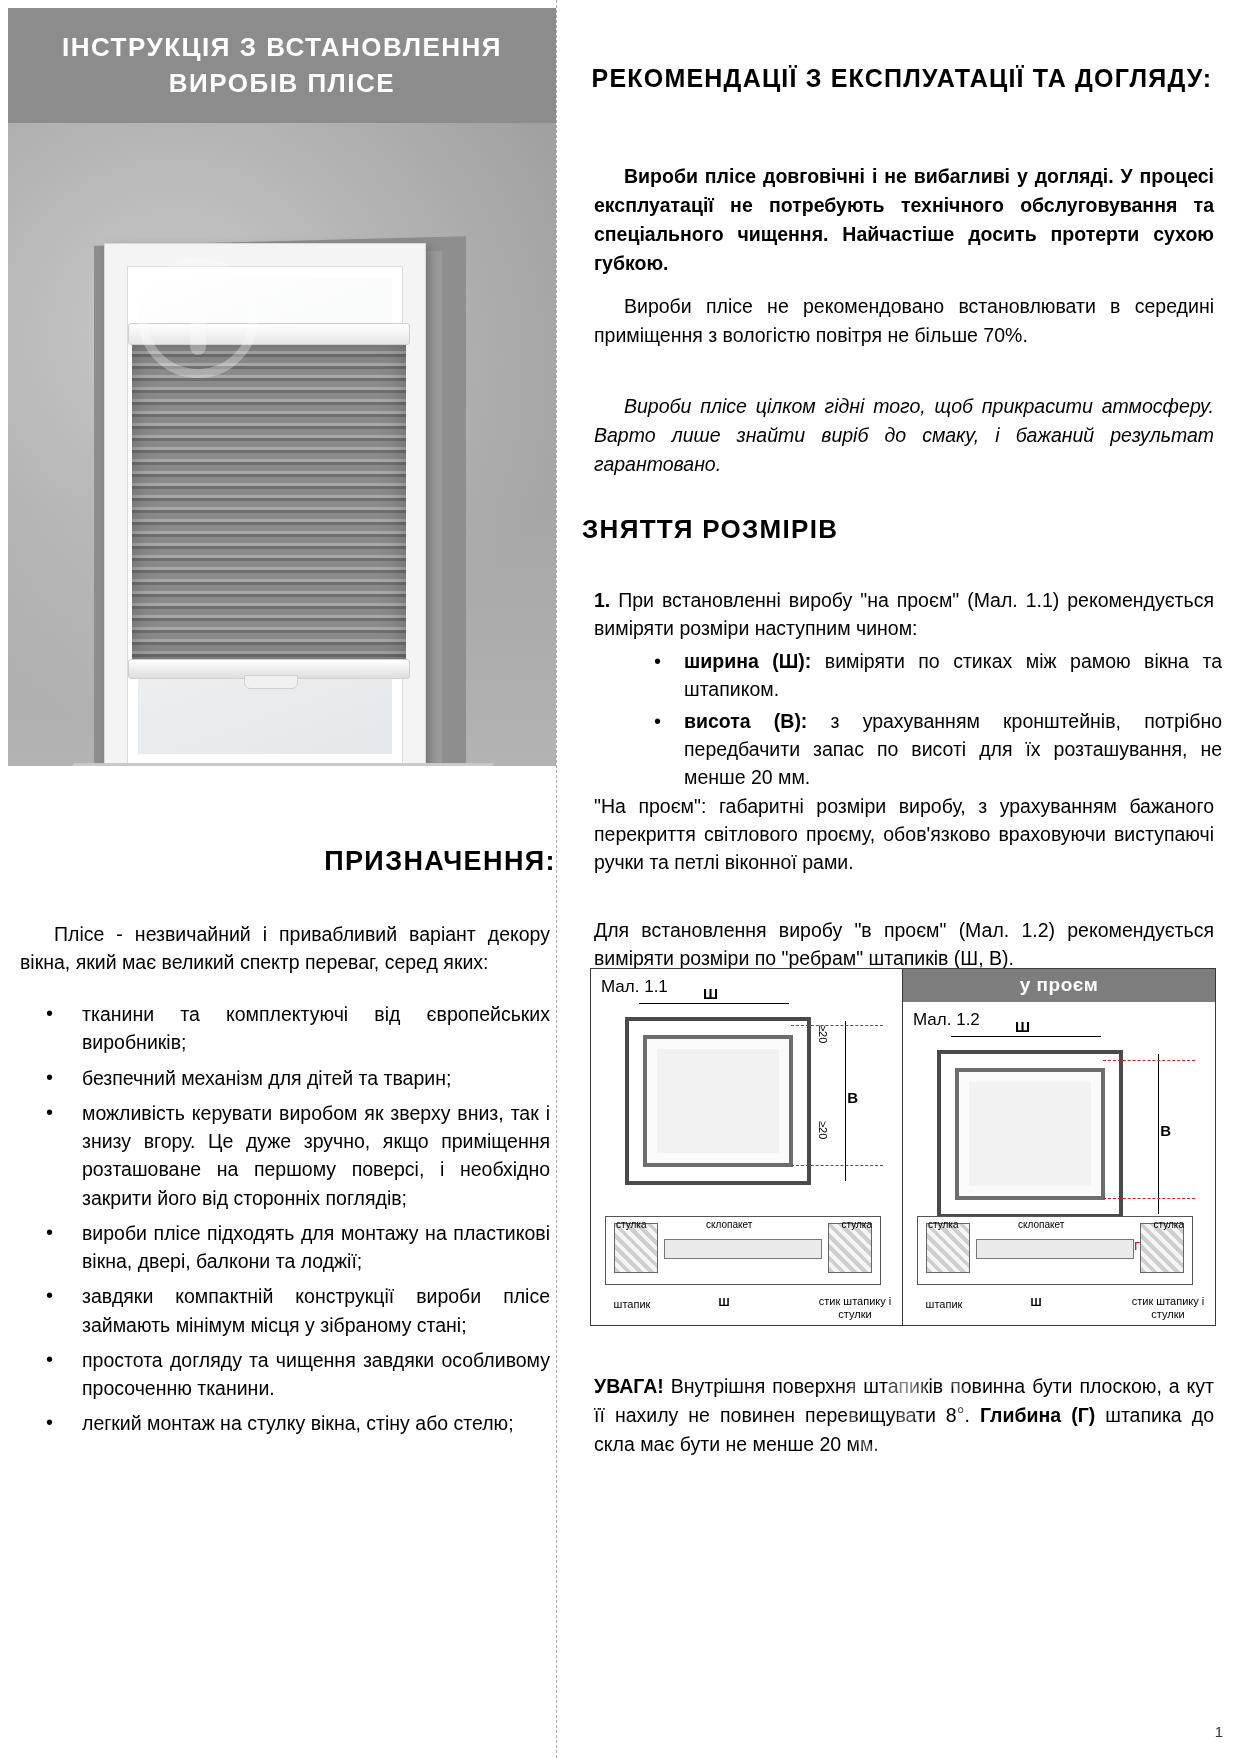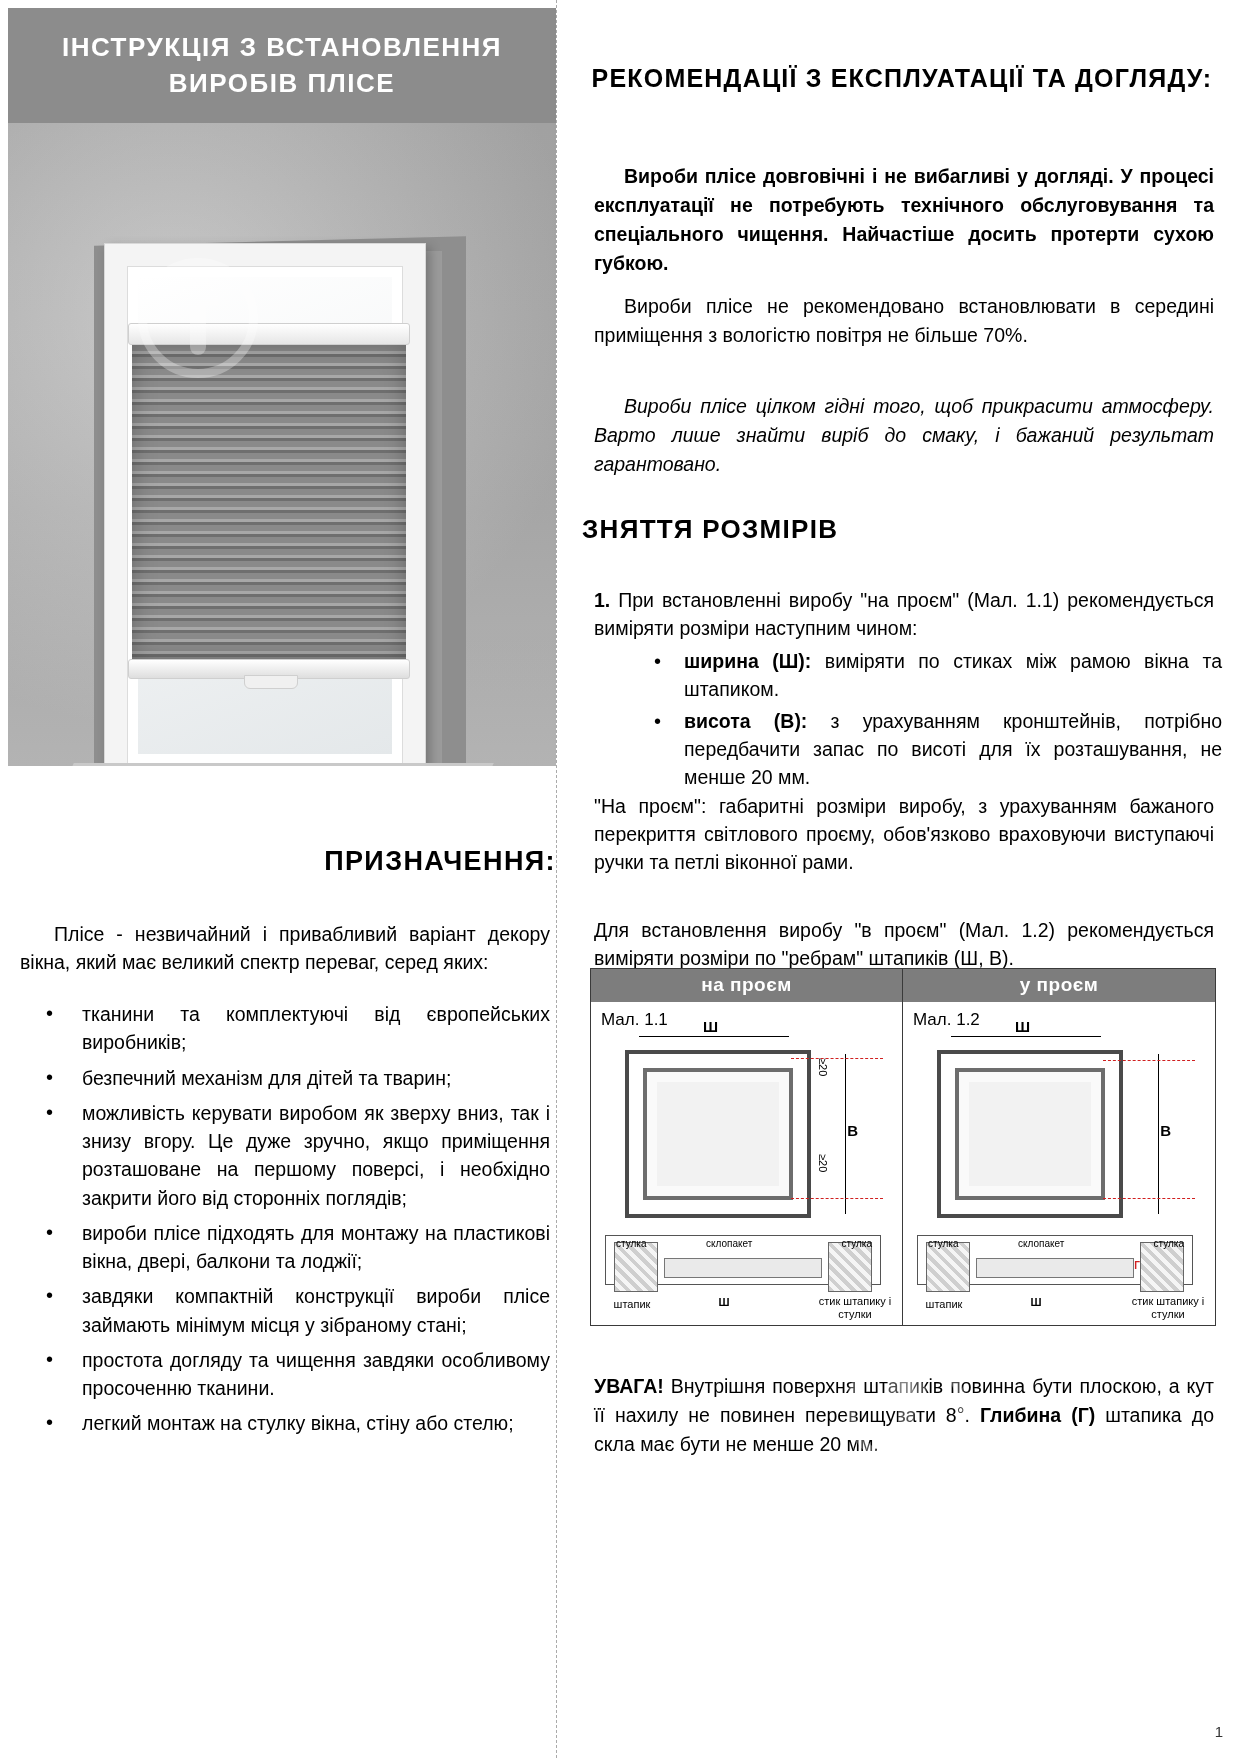--- a/index.html
+++ b/index.html
@@ -402,21 +402,21 @@
     color: #000;
     writing-mode: vertical-rl;
   }
   .red-dash {
     position: absolute;
     border-top: 1px dashed #d02020;
   }
   .sec-fig {
     position: absolute;
     left: 14px; bottom: 40px;
-    width: 276px; height: 50px;
+    width: 276px; height: 69px;
     background: #ffffff;
     border: 1px solid #555;
     padding-left: 8px;
   }
   .sec-left, .sec-right {
     position: absolute;
     top: 6px;
     width: 44px; height: 50px;
     background: repeating-linear-gradient(45deg,#cfcfcf 0 4px,#f5f5f5 4px 8px);
     border: 1px solid #666;
@@ -528,21 +528,20 @@
         <b>висота (В):</b><span> з урахуванням кронштейнів, потрібно передбачити запас по висоті для їх розташування, не менше 20 мм.</span>
       </li>
     </ul>
 
     <p class="s2">"На проєм": габаритні розміри виробу, з урахуванням бажаного перекриття світлового проєму, обов'язково враховуючи виступаючі ручки та петлі віконної рами.</p>
     <p class="s3">Для встановлення виробу "в проєм" (Мал. 1.2) рекомендується виміряти розміри по "ребрам" штапиків (Ш, В).</p>
 
     <div class="diagrams">
 
       <div class="dg">
-        <div class="dg-title">на проєм</div>
         <div class="dg-body">
           <div class="dg-label">Мал. 1.1</div>
           <div class="dim-w">Ш</div>
           <div class="dim-top"></div>
           <div class="win-fig"></div>
           <div class="vline"></div>
           <div class="dim-h">В</div>
           <div class="red20" style="left:226px; top:56px;">≥20</div>
           <div class="red20" style="left:226px; top:152px;">≥20</div>
           <div class="red-dash" style="left:200px; top:56px; width:92px;"></div>

